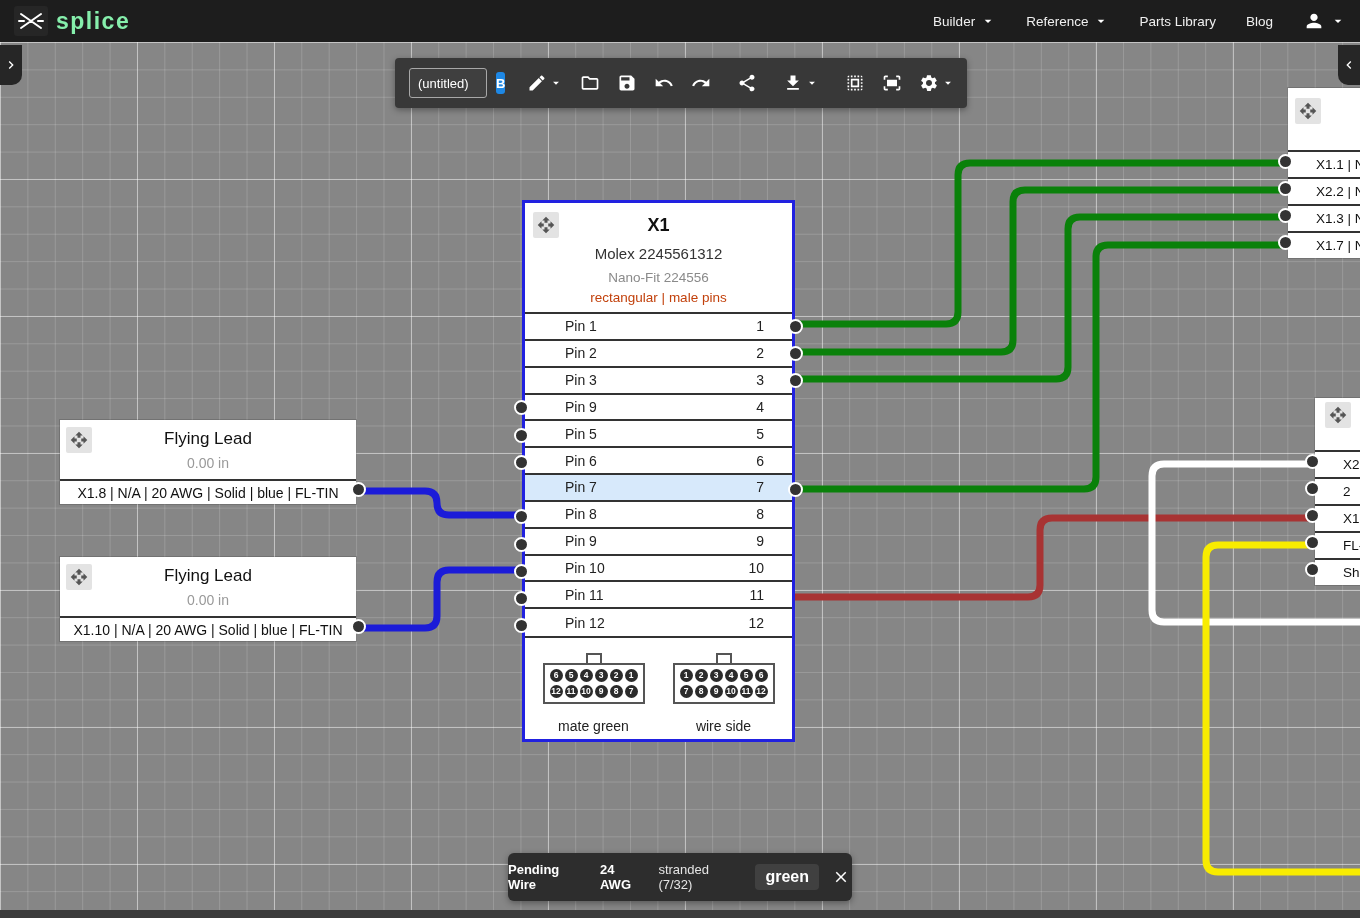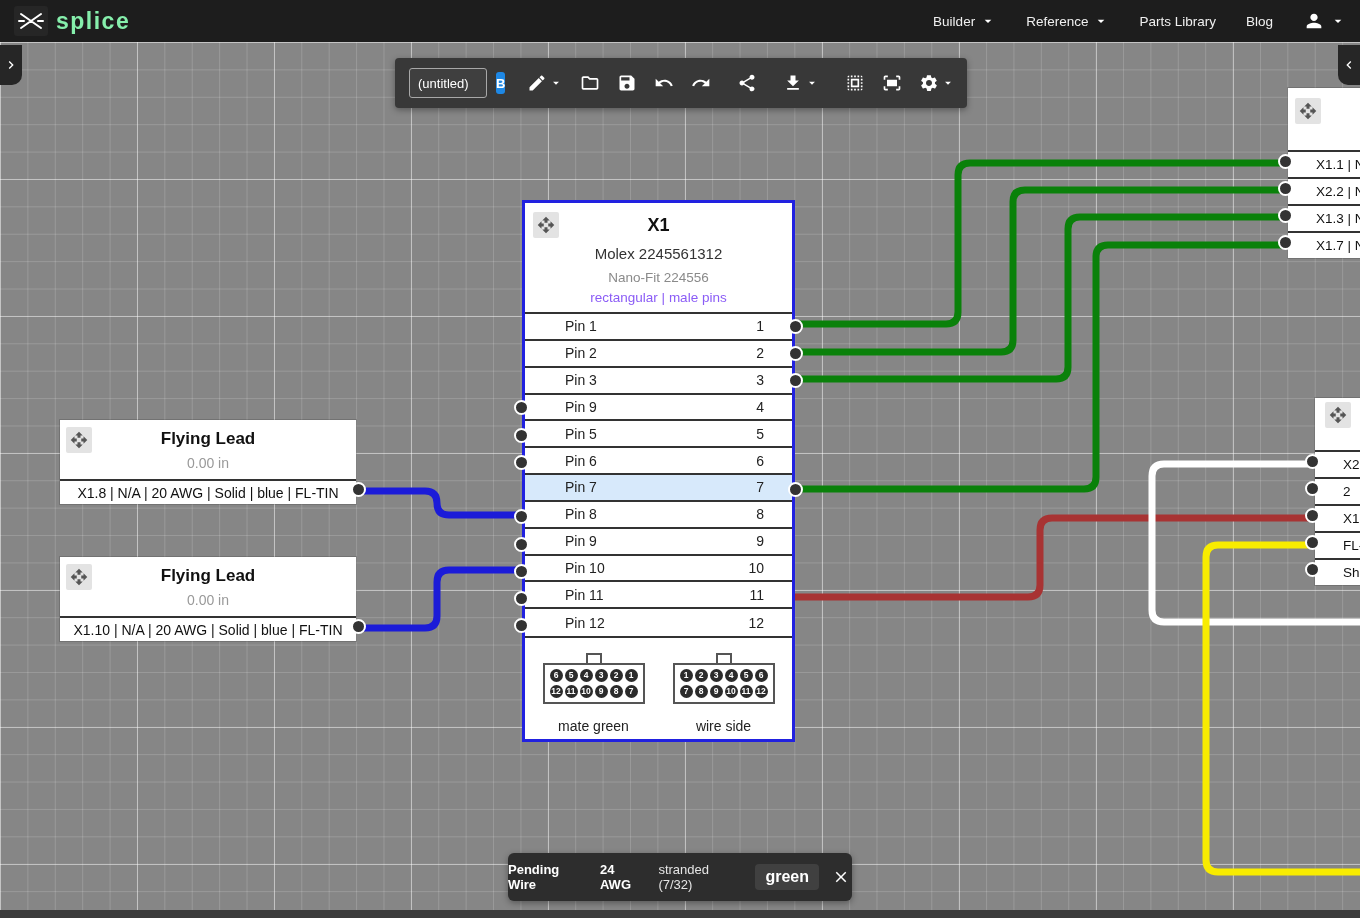--- a/index.html
+++ b/index.html
@@ -55,21 +55,21 @@
   .pin-dot { position:absolute; width:15px; height:15px; background:#333; border:2px solid #fff;
              border-radius:50%; z-index:4; cursor:pointer; }
 
   
   #x1 { position:absolute; left:522px; top:158px; width:273px; height:542px; background:#fff;
         border:3px solid #2121e0; z-index:2; }
   #x1 .hdr { text-align:center; padding-top:12px; }
   #x1 .hdr .t1 { font-size:18px; font-weight:700; color:#111; }
   #x1 .hdr .t2 { font-size:15px; color:#333; margin-top:9px; }
   #x1 .hdr .t3 { font-size:13.5px; color:#8a8a8a; margin-top:8px; }
-  #x1 .hdr .t4 { font-size:13.5px; color:#8b5cf6; margin-top:5px; }
+  #x1 .hdr .t4 { font-size:13.5px; color:#c2410c; margin-top:5px; }
   #x1 .pins { position:absolute; left:0; top:109px; width:267px; height:326px;
               border-top:2.5px solid #333; border-bottom:2.5px solid #333;
               display:grid; grid-template-rows:repeat(12,1fr); }
   #x1 .pin-row { display:flex; align-items:center; justify-content:space-between;
                  padding:0 28px 0 40px; font-size:14px; color:#222;
                  border-bottom:2.5px solid #333; cursor:pointer; background:#fff; }
   #x1 .pin-row:last-child { border-bottom:none; }
   #x1 .pin-row.selected { background:#d7e9fb; }
   #x1 .footer { position:absolute; left:0; top:437.5px; width:267px; height:99px;
                 display:flex; justify-content:center; gap:28px; padding-top:12px; }
@@ -78,21 +78,21 @@
   .face-box { border:2px solid #555; background:#fff; padding:4px 5px; display:flex;
               flex-direction:column; gap:3px; }
   .face-row { display:flex; gap:2px; }
   .face-pin { width:13px; height:13px; border-radius:50%; background:#2b2b2b; color:#fff;
               font-size:8.5px; font-weight:700; display:flex; align-items:center; justify-content:center; }
   .face-label { margin-top:14px; font-size:14px; color:#222; }
 
   
   .fl-block { position:absolute; left:60px; width:296px; height:84px; background:#fff; z-index:2;
               box-shadow:0 0 0 1px rgba(0,0,0,.15); }
-  .fl-title { text-align:center; font-size:17px; font-weight:700; color:#111; padding-top:9px; }
+  .fl-title { text-align:center; font-size:17px; font-weight:400; color:#111; padding-top:9px; }
   .fl-len { text-align:center; font-size:14px; color:#999; margin-top:6px; }
   .fl-row { position:absolute; left:0; top:59px; width:100%; height:25px; border-top:2px solid #333;
             display:flex; align-items:center; justify-content:center; font-size:14px; color:#111;
             cursor:pointer; }
 
   
   .rb { position:absolute; background:#fff; z-index:2; box-shadow:0 0 0 1px rgba(0,0,0,.15); }
   #rb1 { left:1288px; top:46px; width:150px; height:170px; }
   #rb2 { left:1315px; top:356px; width:150px; height:187px; }
   .rb .rb-rows { position:absolute; left:0; width:100%; }

